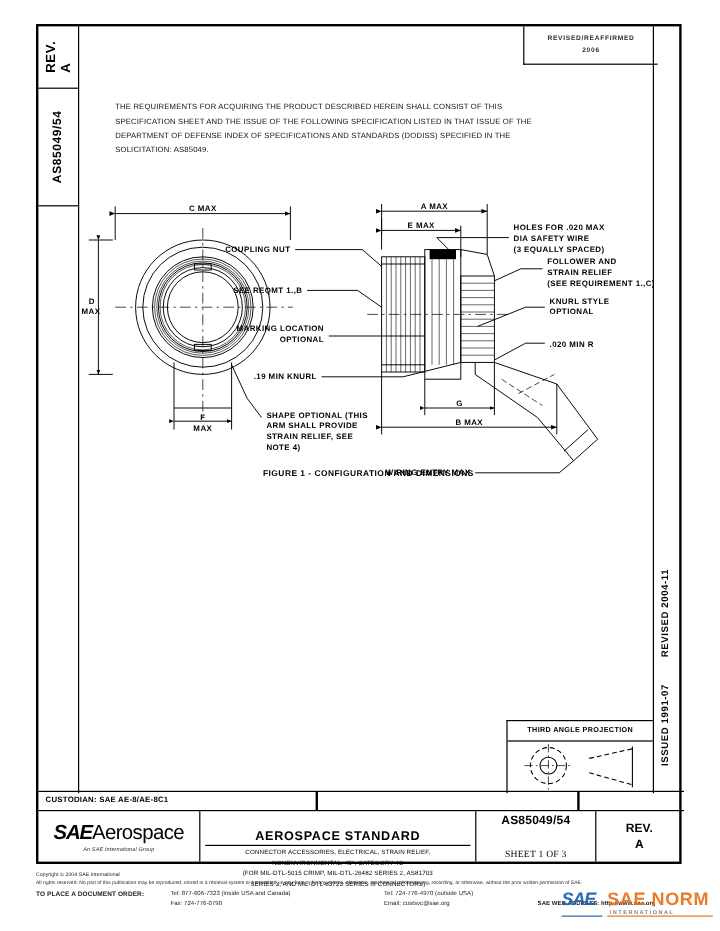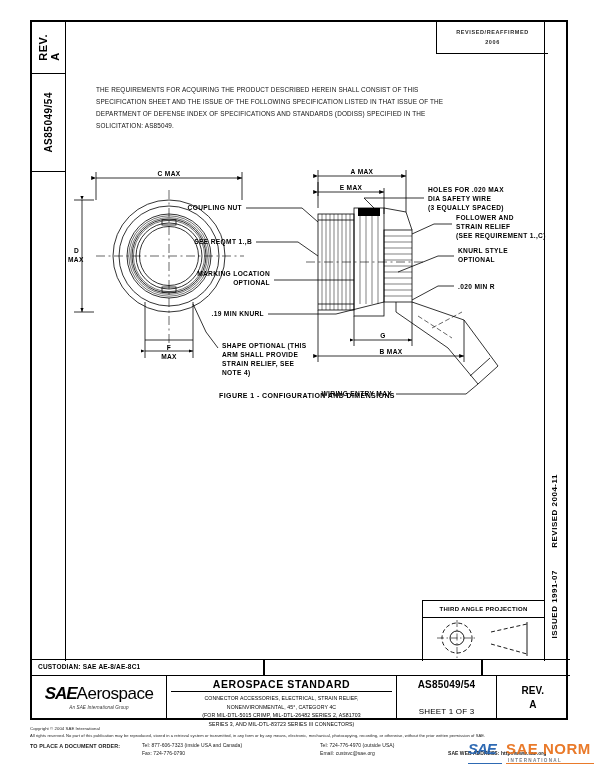--- a/index.html
+++ b/index.html
@@ -157,30 +157,30 @@
   #sae-logo-wrap { display:flex; align-items:baseline; }
   #sae-bold {
     font-weight:bold; font-size:17px; letter-spacing:-1px;
     font-style:italic;
   }
   #sae-aero { font-size:17px; letter-spacing:-0.5px; }
   #sae-sub { font-size:4.6px; font-style:italic; margin-top:1px; letter-spacing:0.1px; color:#333; }
 
   #tb-as-title {
     text-align:center; font-size:10.5px; font-weight:bold;
-    letter-spacing:0.6px; margin-top:2px;
+    letter-spacing:0.6px; margin-top:15px;
     border-bottom:1.2px solid #000; padding-bottom:1px;
     margin-left:4px; margin-right:4px;
   }
   #tb-desc-lines {
     text-align:center; font-size:5.2px; line-height:1.65;
     letter-spacing:0.1px; margin-top:2px; padding:0 3px;
   }
   #tb-docnum { font-size:10px; font-weight:bold; letter-spacing:0.2px; }
-  #tb-sheet  { font-size:8px; letter-spacing:0.2px; margin-top:17px; }
+  #tb-sheet  { font-size:8px; letter-spacing:0.2px; margin-top:17px;font-family:Liberation Serif, serif; }
   #tb-revlbl { font-size:10px; font-weight:bold; }
   #tb-revval { font-size:10px; font-weight:bold; margin-top:3px; }
 
   
   #footer {
     position:absolute;
     left:30px; top:726px;
     width:538px;
     font-size:4.3px;
     line-height:1.55;

